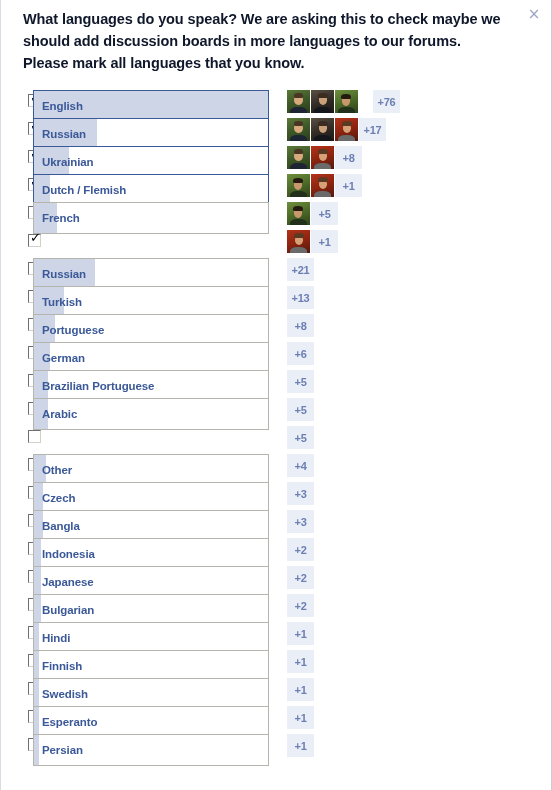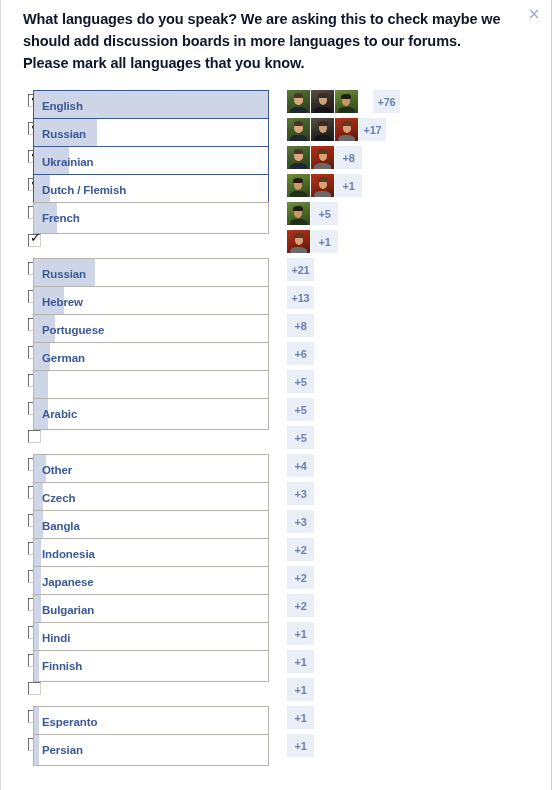--- a/index.html
+++ b/index.html
@@ -310,21 +310,21 @@
         <div class="bar">
           <div class="fill" style="width:60.84px"></div>
           <div class="label">Russian</div>
         </div>
         <div class="badge" style="left:286px">+21</div>
       </div>
       <div class="lang-row">
         <div class="checkbox"></div>
         <div class="bar">
           <div class="fill" style="width:30.42px"></div>
-          <div class="label">Hebrew</div>
+          <div class="label">Turkish</div>
         </div>
         <div class="badge" style="left:286px">+13</div>
       </div>
       <div class="lang-row">
         <div class="checkbox"></div>
         <div class="bar">
           <div class="fill" style="width:21.06px"></div>
           <div class="label">Portuguese</div>
         </div>
         <div class="badge" style="left:286px">+8</div>
@@ -334,20 +334,21 @@
         <div class="bar">
           <div class="fill" style="width:16.380000000000003px"></div>
           <div class="label">German</div>
         </div>
         <div class="badge" style="left:286px">+6</div>
       </div>
       <div class="lang-row">
         <div class="checkbox"></div>
         <div class="bar">
           <div class="fill" style="width:14.04px"></div>
+          <div class="label">Brazilian Portuguese</div>
         </div>
         <div class="badge" style="left:286px">+5</div>
       </div>
       <div class="lang-row">
         <div class="checkbox"></div>
         <div class="bar">
           <div class="fill" style="width:14.04px"></div>
           <div class="label">Arabic</div>
         </div>
         <div class="badge" style="left:286px">+5</div>
@@ -415,20 +416,24 @@
       <div class="lang-row">
         <div class="checkbox"></div>
         <div class="bar">
           <div class="fill" style="width:4.68px"></div>
           <div class="label">Finnish</div>
         </div>
         <div class="badge" style="left:286px">+1</div>
       </div>
       <div class="lang-row">
         <div class="checkbox"></div>
+        <div class="bar">
+          <div class="fill" style="width:4.68px"></div>
+          <div class="label">Swedish</div>
+        </div>
         <div class="badge" style="left:286px">+1</div>
       </div>
       <div class="lang-row">
         <div class="checkbox"></div>
         <div class="bar">
           <div class="fill" style="width:4.68px"></div>
           <div class="label">Esperanto</div>
         </div>
         <div class="badge" style="left:286px">+1</div>
       </div>

